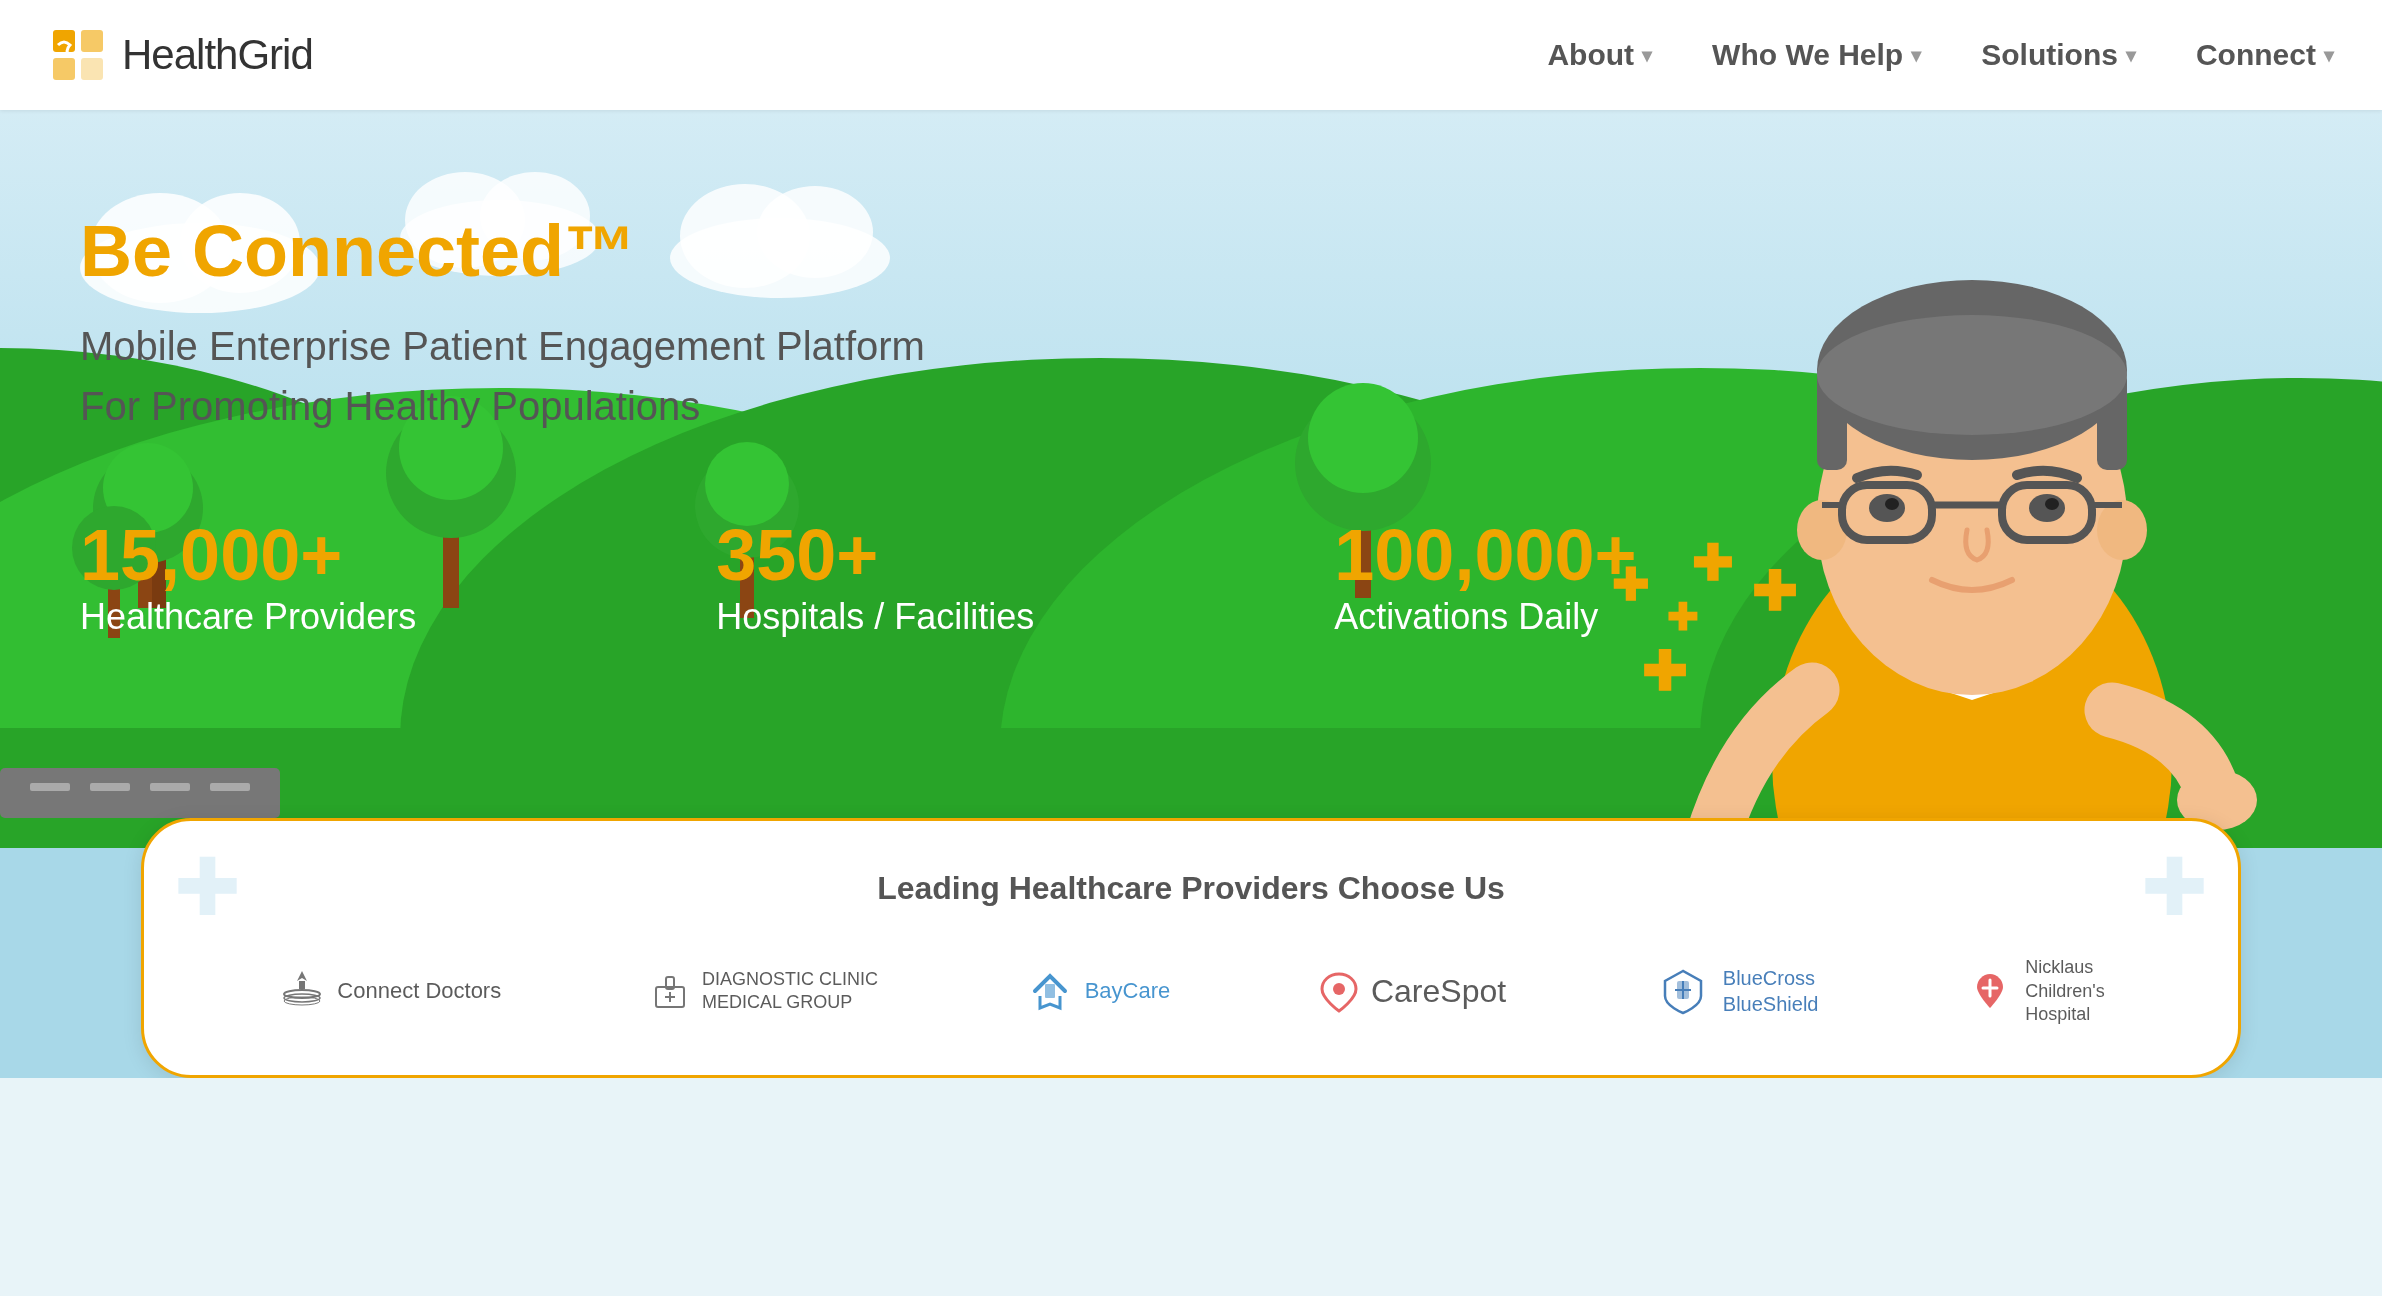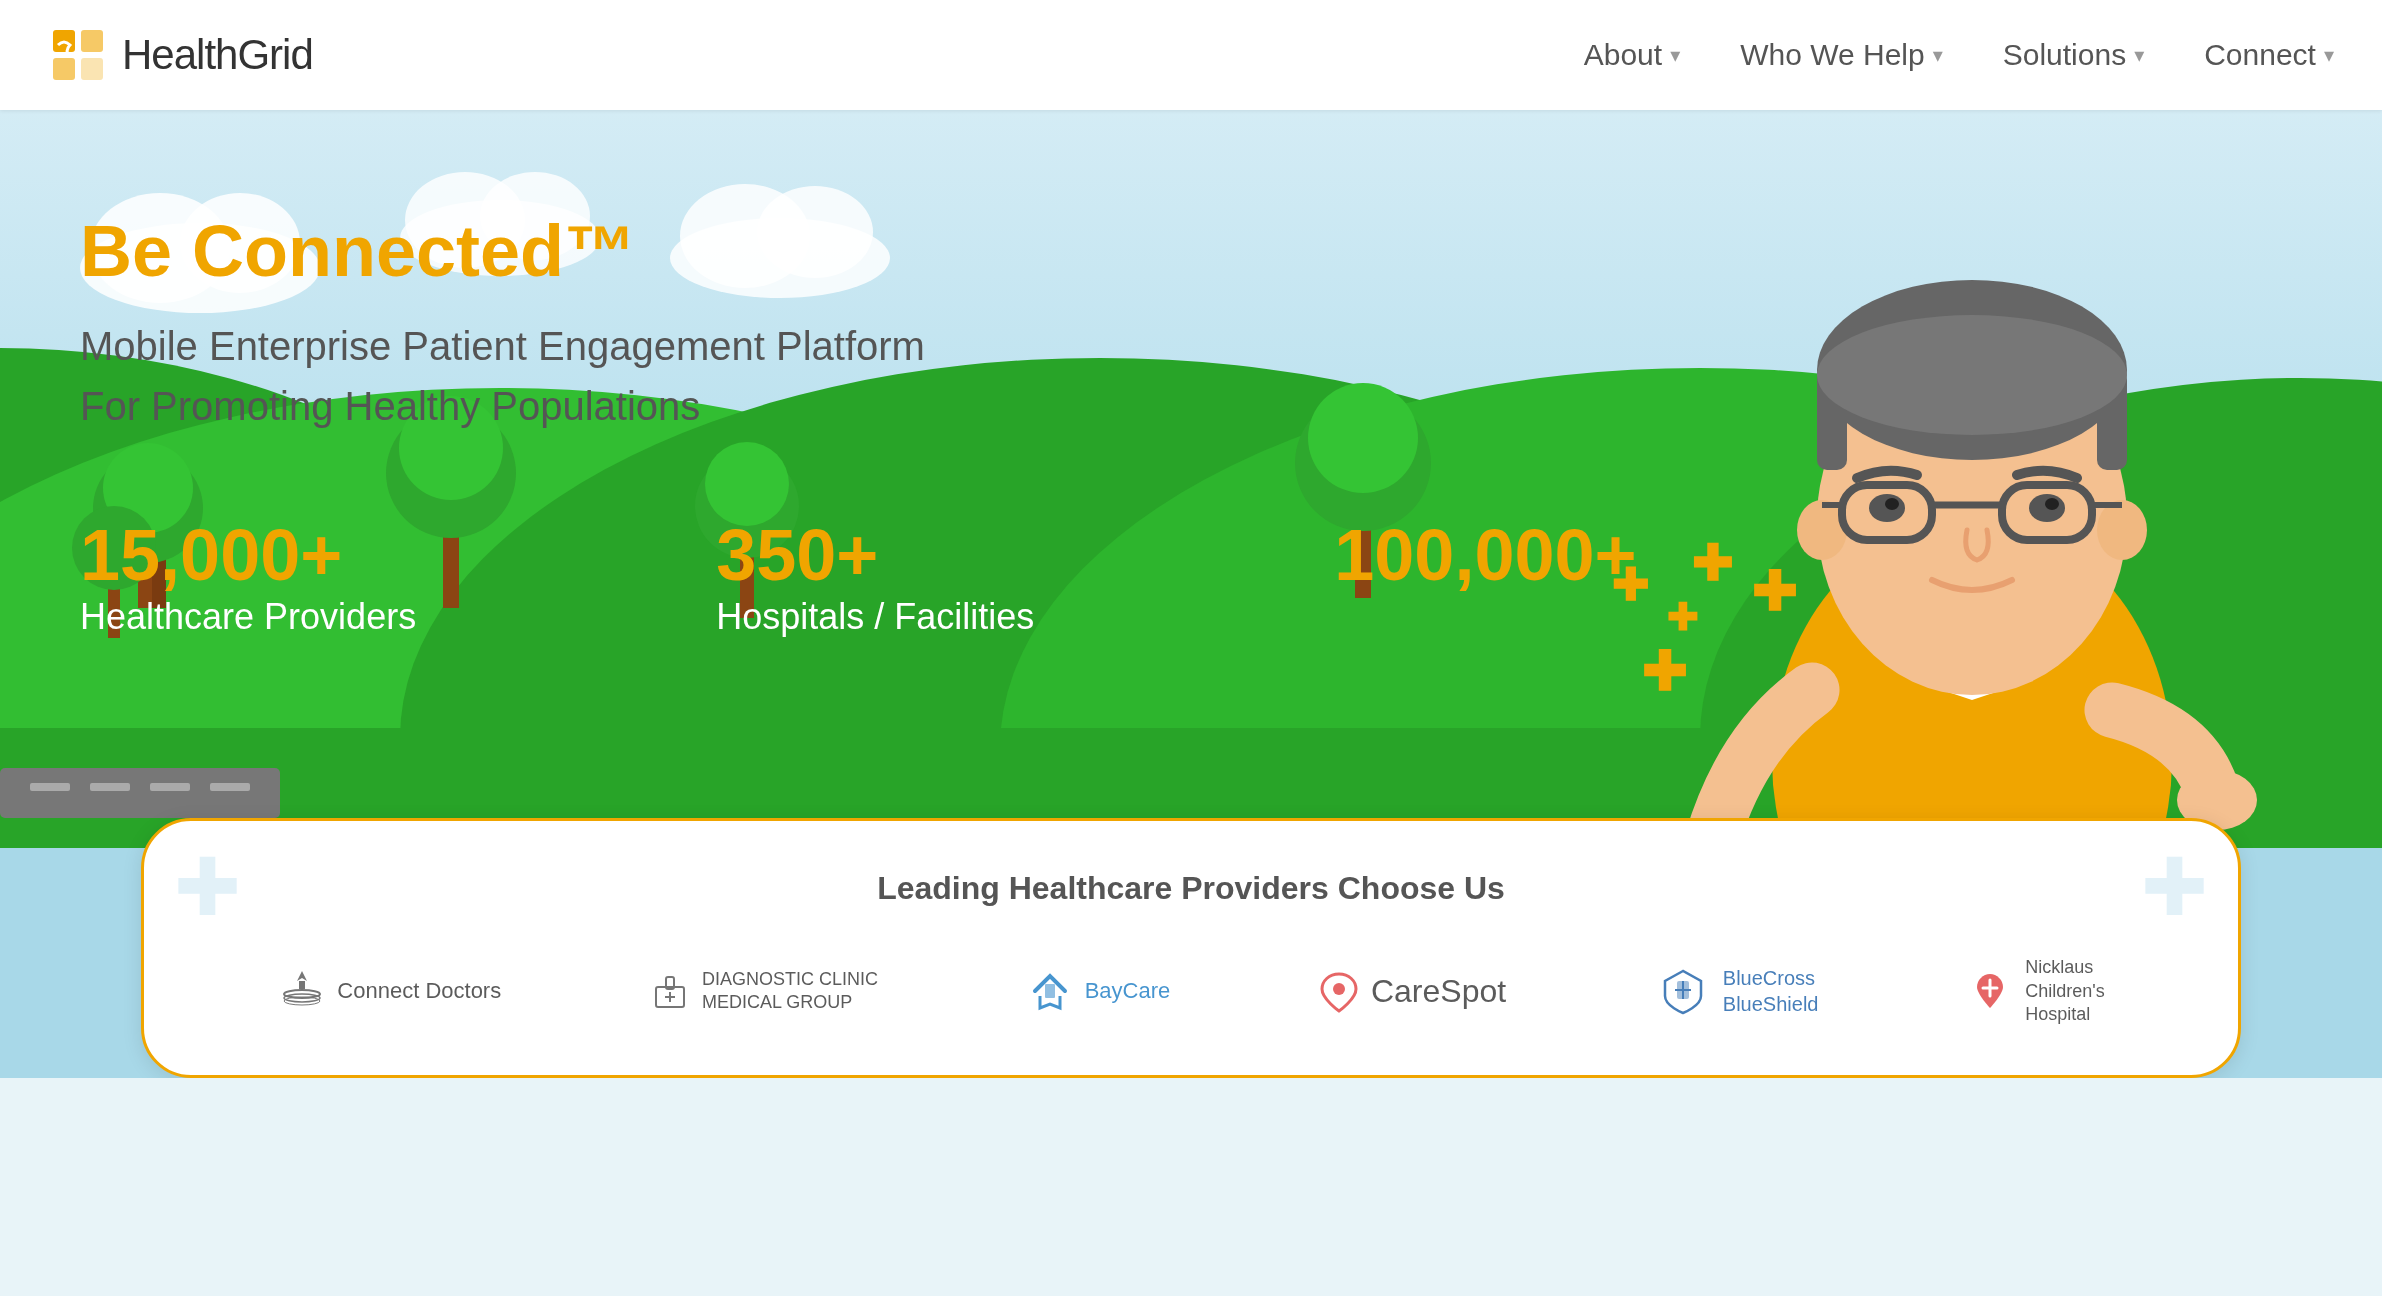--- a/index.html
+++ b/index.html
@@ -44,21 +44,21 @@
       gap: 60px;
       align-items: center;
     }
     .nav-item {
       display: flex;
       align-items: center;
       gap: 8px;
       font-size: 30px;
       color: #555;
       cursor: pointer;
-      font-weight: 400;
+      font-weight: 700;
     }
     .nav-item .chevron {
       font-size: 20px;
       color: #999;
     }
 
     
     .hero {
       position: relative;
       width: 100%;
@@ -215,20 +215,21 @@
     <div class="stat">
       <div class="stat-number">15,000+</div>
       <div class="stat-label">Healthcare Providers</div>
     </div>
     <div class="stat">
       <div class="stat-number">350+</div>
       <div class="stat-label">Hospitals / Facilities</div>
     </div>
     <div class="stat">
       <div class="stat-number">100,000+</div>
+      <div class="stat-label">Activations Daily</div>
     </div>
   </div>
 
   <svg style="position:absolute;bottom:230px;left:0;width:100%;height:700px;z-index:2;" viewBox="0 0 2382 700" preserveAspectRatio="none">
 
     <ellipse cx="200" cy="120" rx="120" ry="45" fill="white" opacity="0.85"></ellipse>
     <ellipse cx="160" cy="100" rx="70" ry="55" fill="white" opacity="0.85"></ellipse>
     <ellipse cx="240" cy="95" rx="60" ry="50" fill="white" opacity="0.85"></ellipse>
 
     <ellipse cx="500" cy="90" rx="100" ry="38" fill="white" opacity="0.8"></ellipse>

